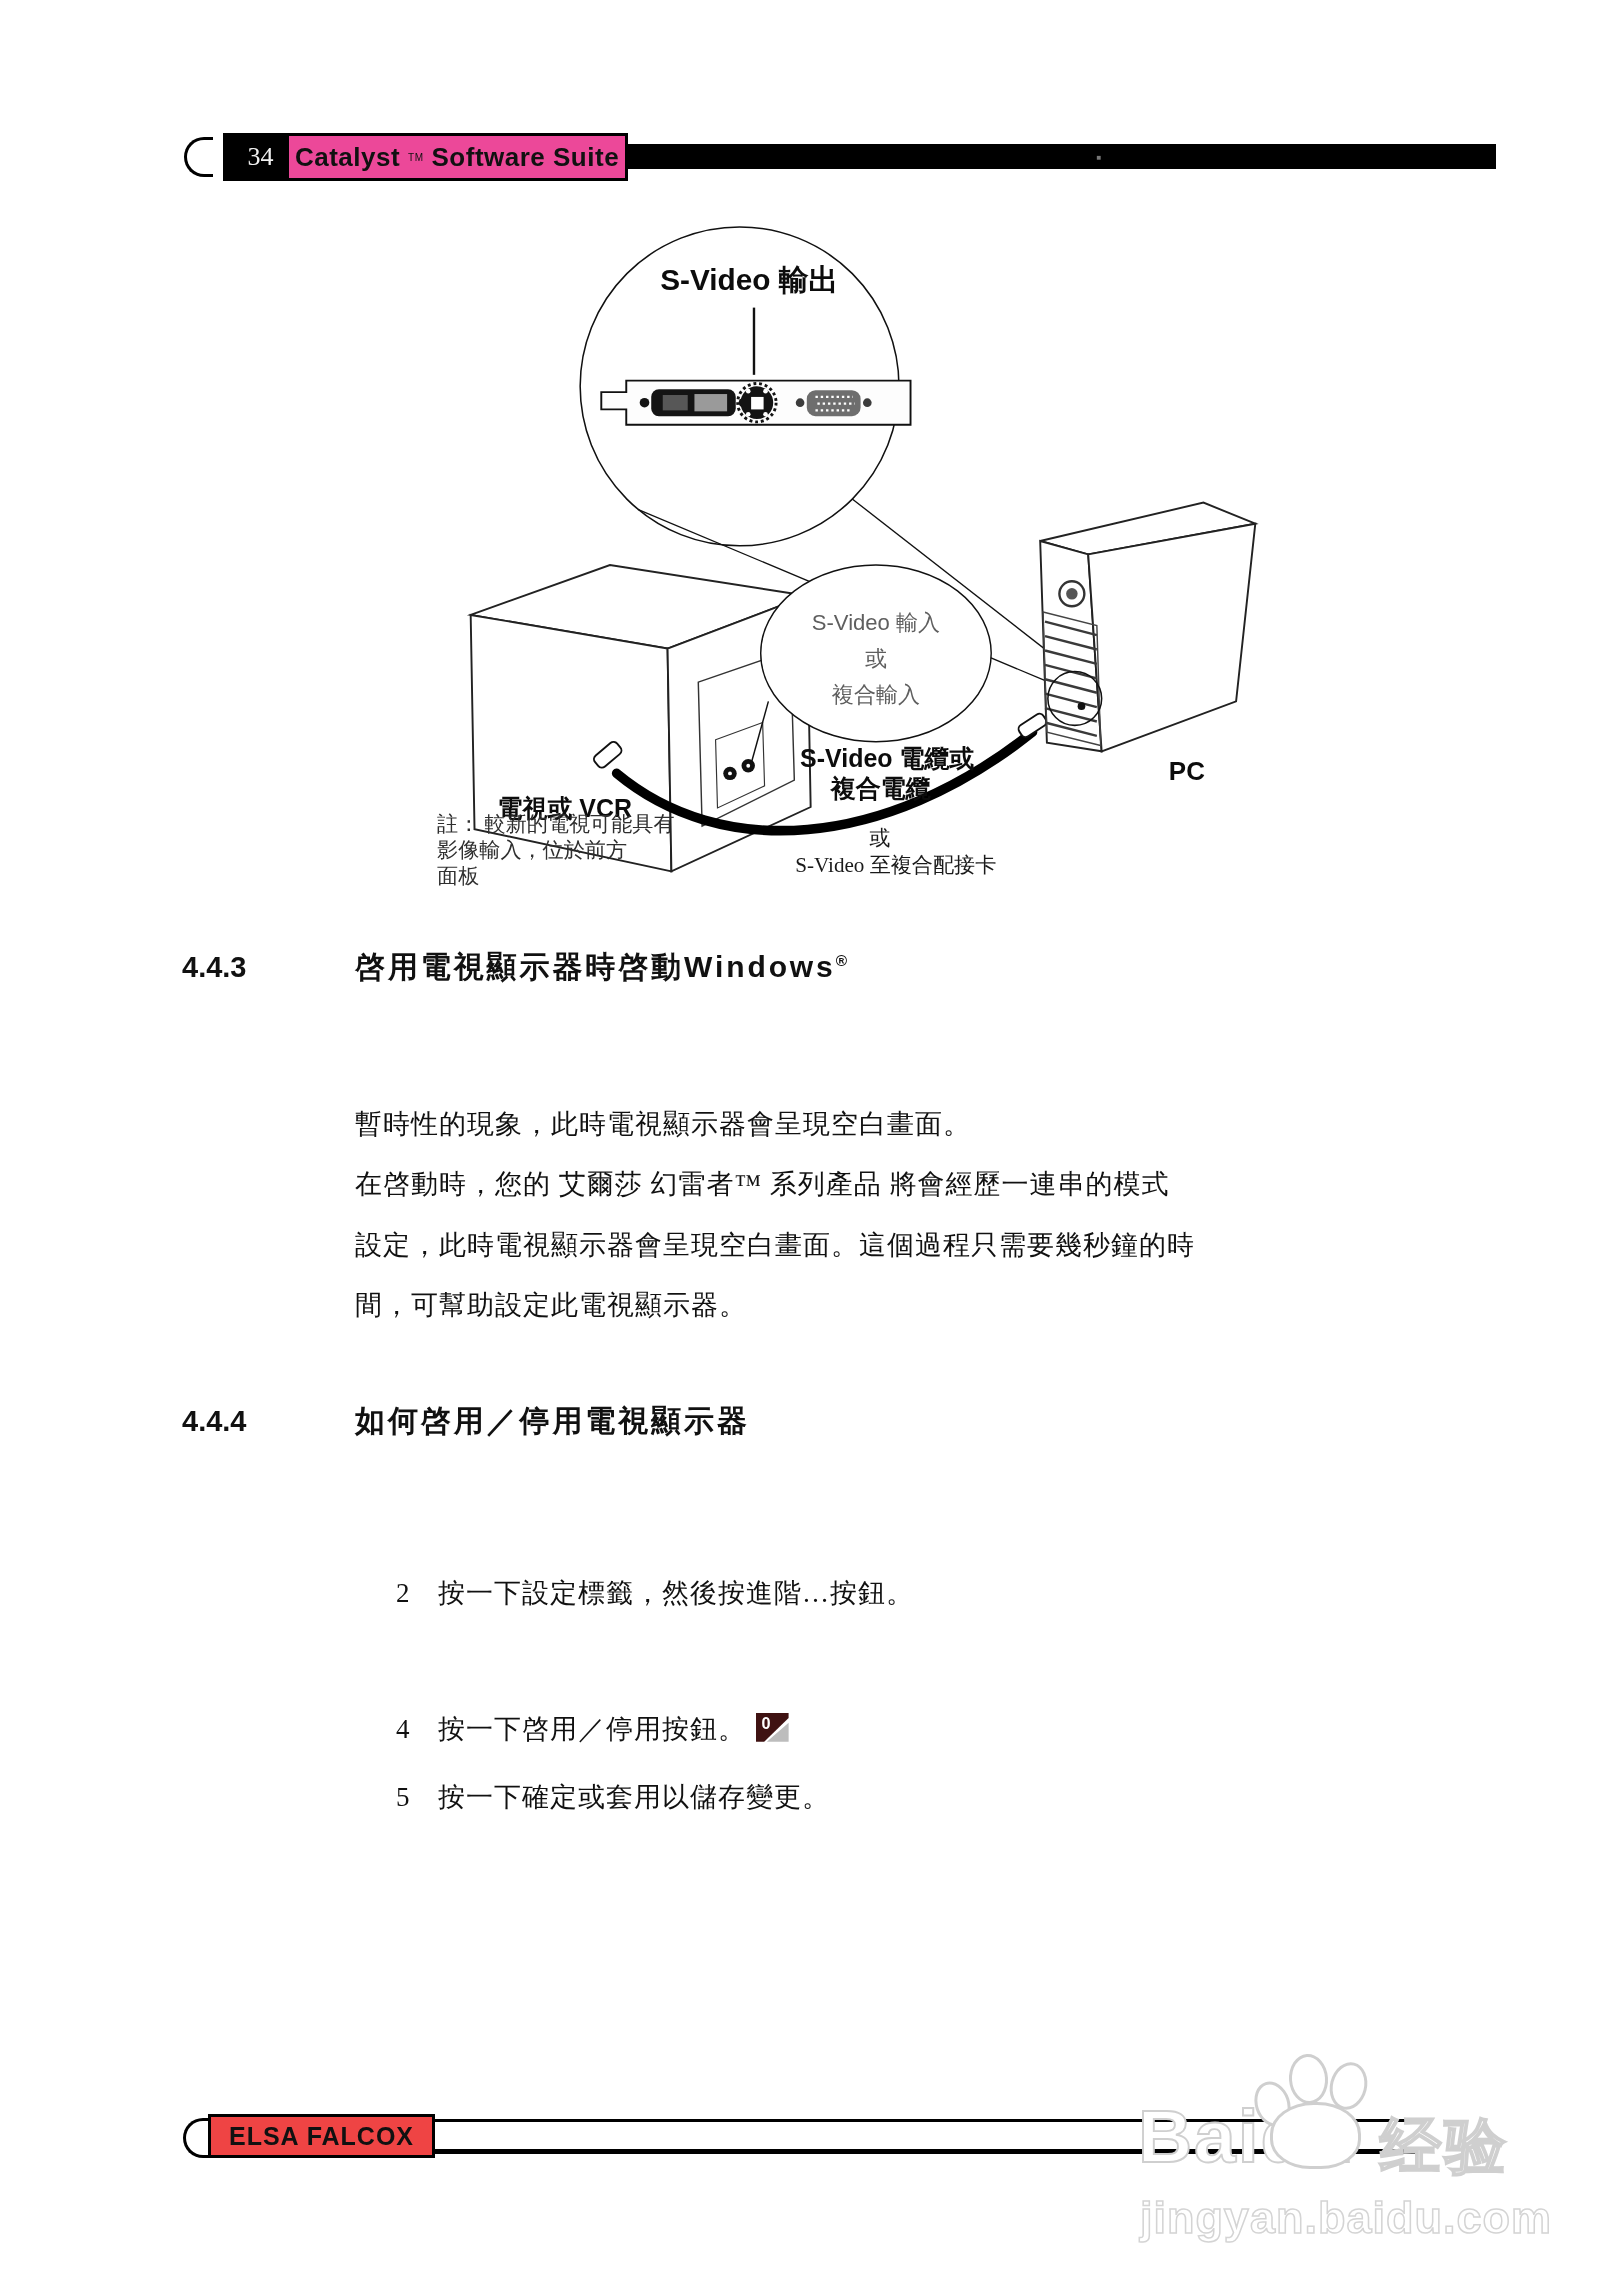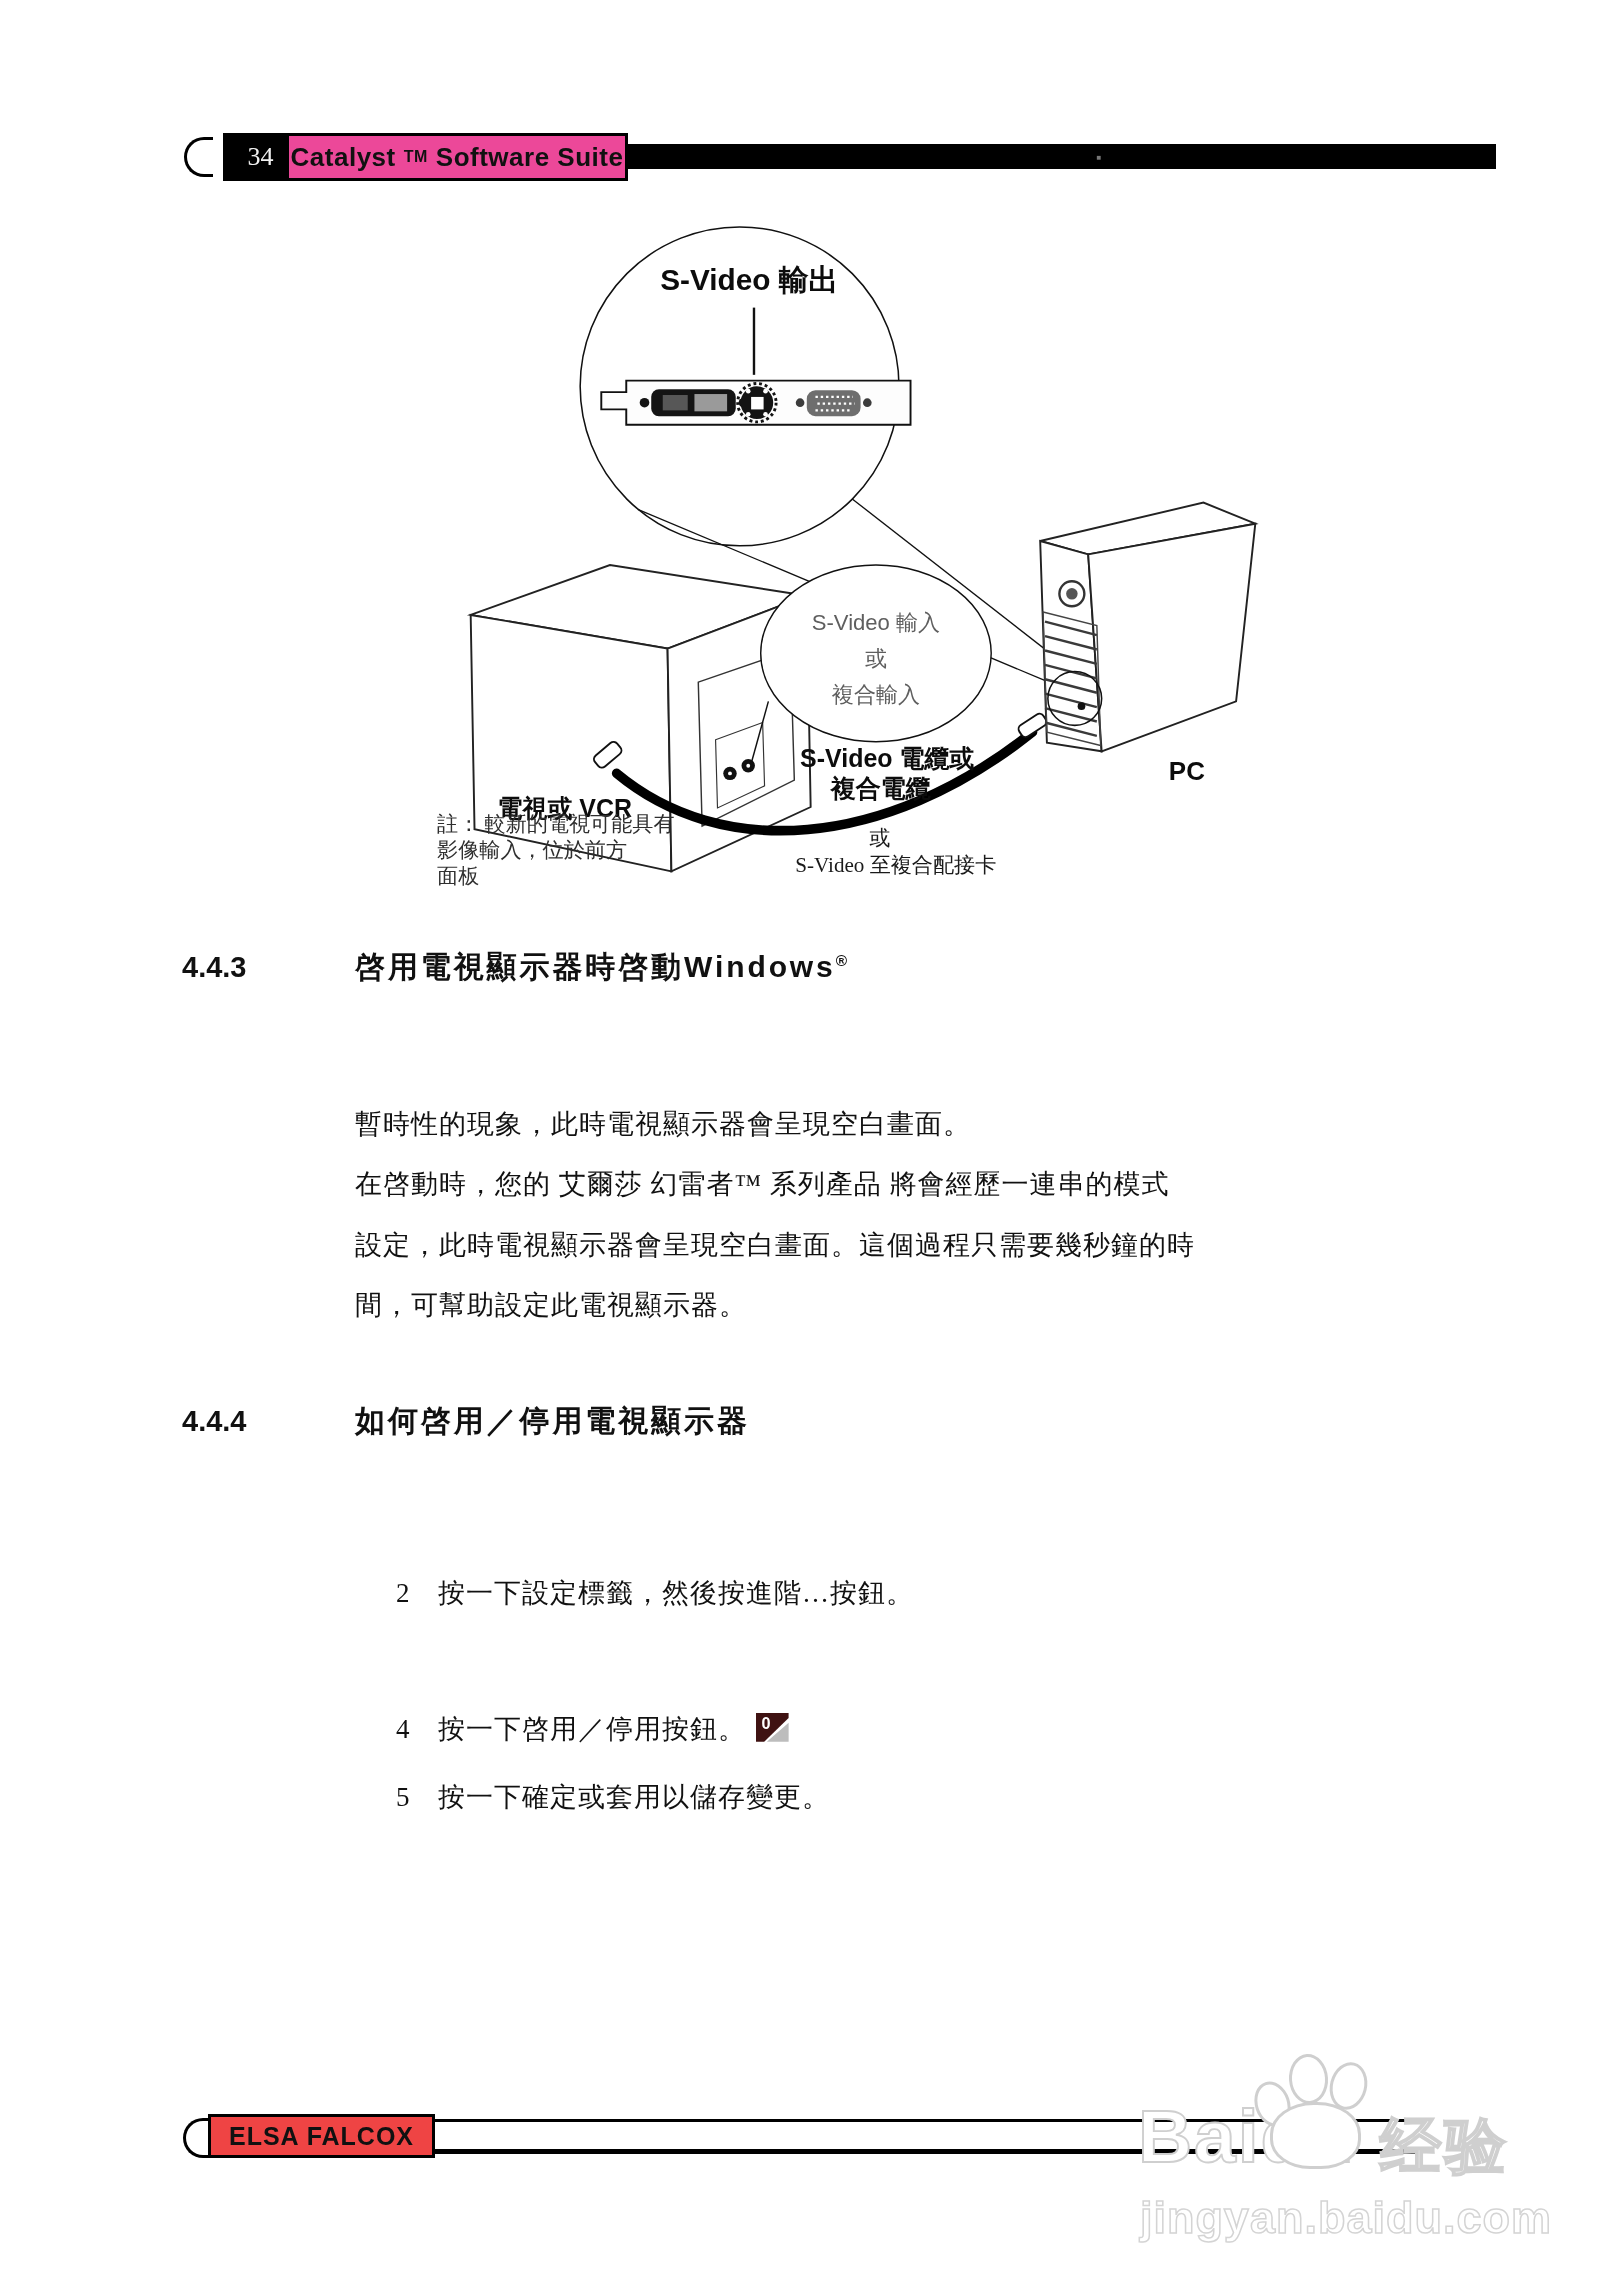--- a/index.html
+++ b/index.html
@@ -9,21 +9,21 @@
   
   .cap{position:absolute;left:0;top:3.8px;width:29px;height:40px;border:3.8px solid #000;
        border-right:none;border-radius:22px 0 0 22px;background:#fff;box-sizing:border-box;}
   #header{position:absolute;left:184px;top:133px;width:1316px;height:48px;}
   #hdr-num{position:absolute;left:27px;top:0;width:75px;height:48px;background:#000;color:#f0f0f0;
            font-size:26px;display:flex;align-items:center;justify-content:center;margin-left:12px;}
   #hdr-title{position:absolute;left:102px;top:0;width:342px;height:48px;background:#ec4899;border:3.8px solid #000;
              box-sizing:border-box;display:flex;align-items:center;justify-content:center;
              font-family:"Liberation Sans",sans-serif;font-weight:bold;font-size:26px;letter-spacing:0.5px;}
   #hdr-bar{position:absolute;left:444px;top:10.6px;width:868px;height:25px;background:#000;}
-  .tmsup{font-size:16px;vertical-align:9.6px;font-weight:bold;margin:0 8px;}
+  .tmsup{font-size:10px;vertical-align:9.6px;font-weight:normal;margin:0 8px;}
 
   #footer{position:absolute;left:183px;top:2114px;width:1249px;height:46px;}
   #ftr-brand{position:absolute;left:25px;top:0;width:227px;height:44px;background:#ef4444;border:3.8px solid #000;
              box-sizing:border-box;display:flex;align-items:center;justify-content:center;
              font-family:"Liberation Sans",sans-serif;font-weight:bold;font-size:25px;letter-spacing:1px;}
   #ftr-bar{position:absolute;left:252px;top:4.8px;width:980px;height:35px;background:#fff;
            border-top:3.8px solid #000;border-bottom:5.8px solid #000;box-sizing:border-box;}
 
   
   .sec-num{position:absolute;left:154px;font-family:"Liberation Sans",sans-serif;font-weight:bold;font-size:29px;margin-left:28px;}

